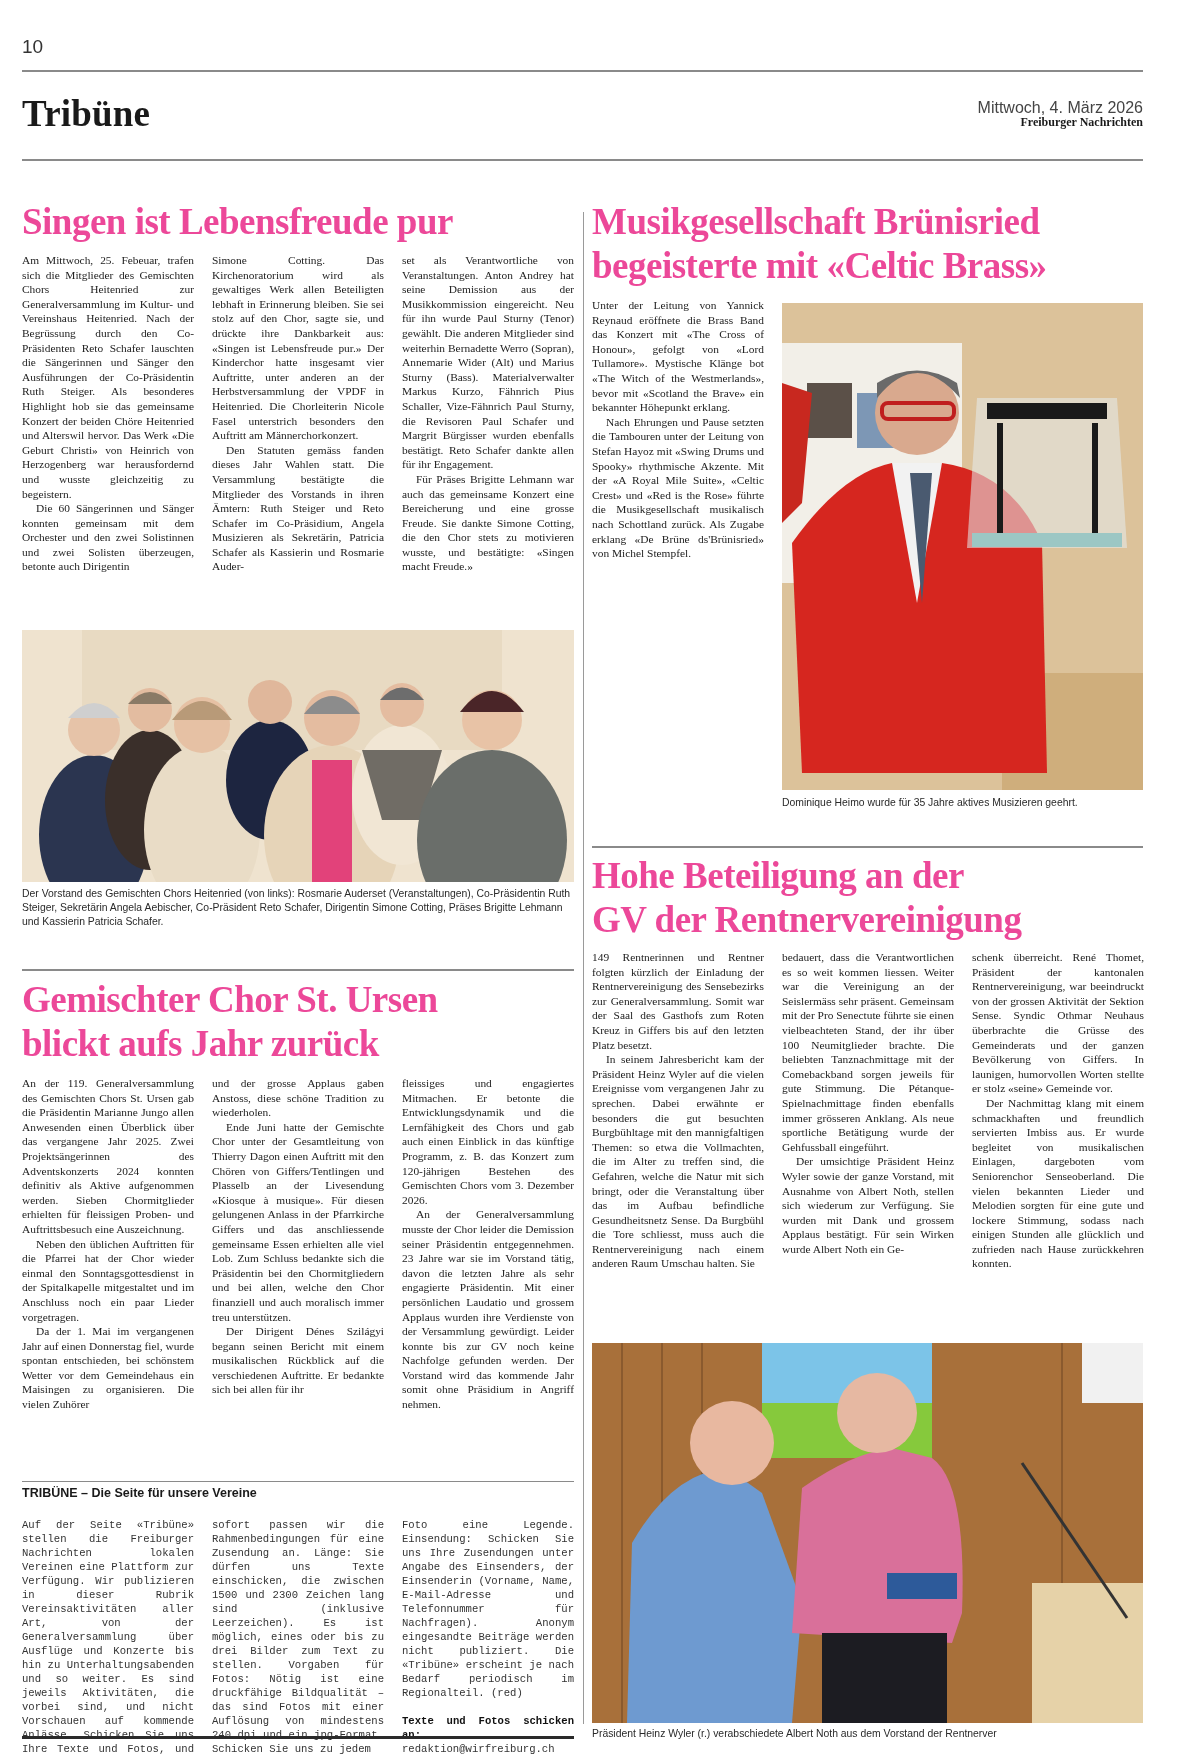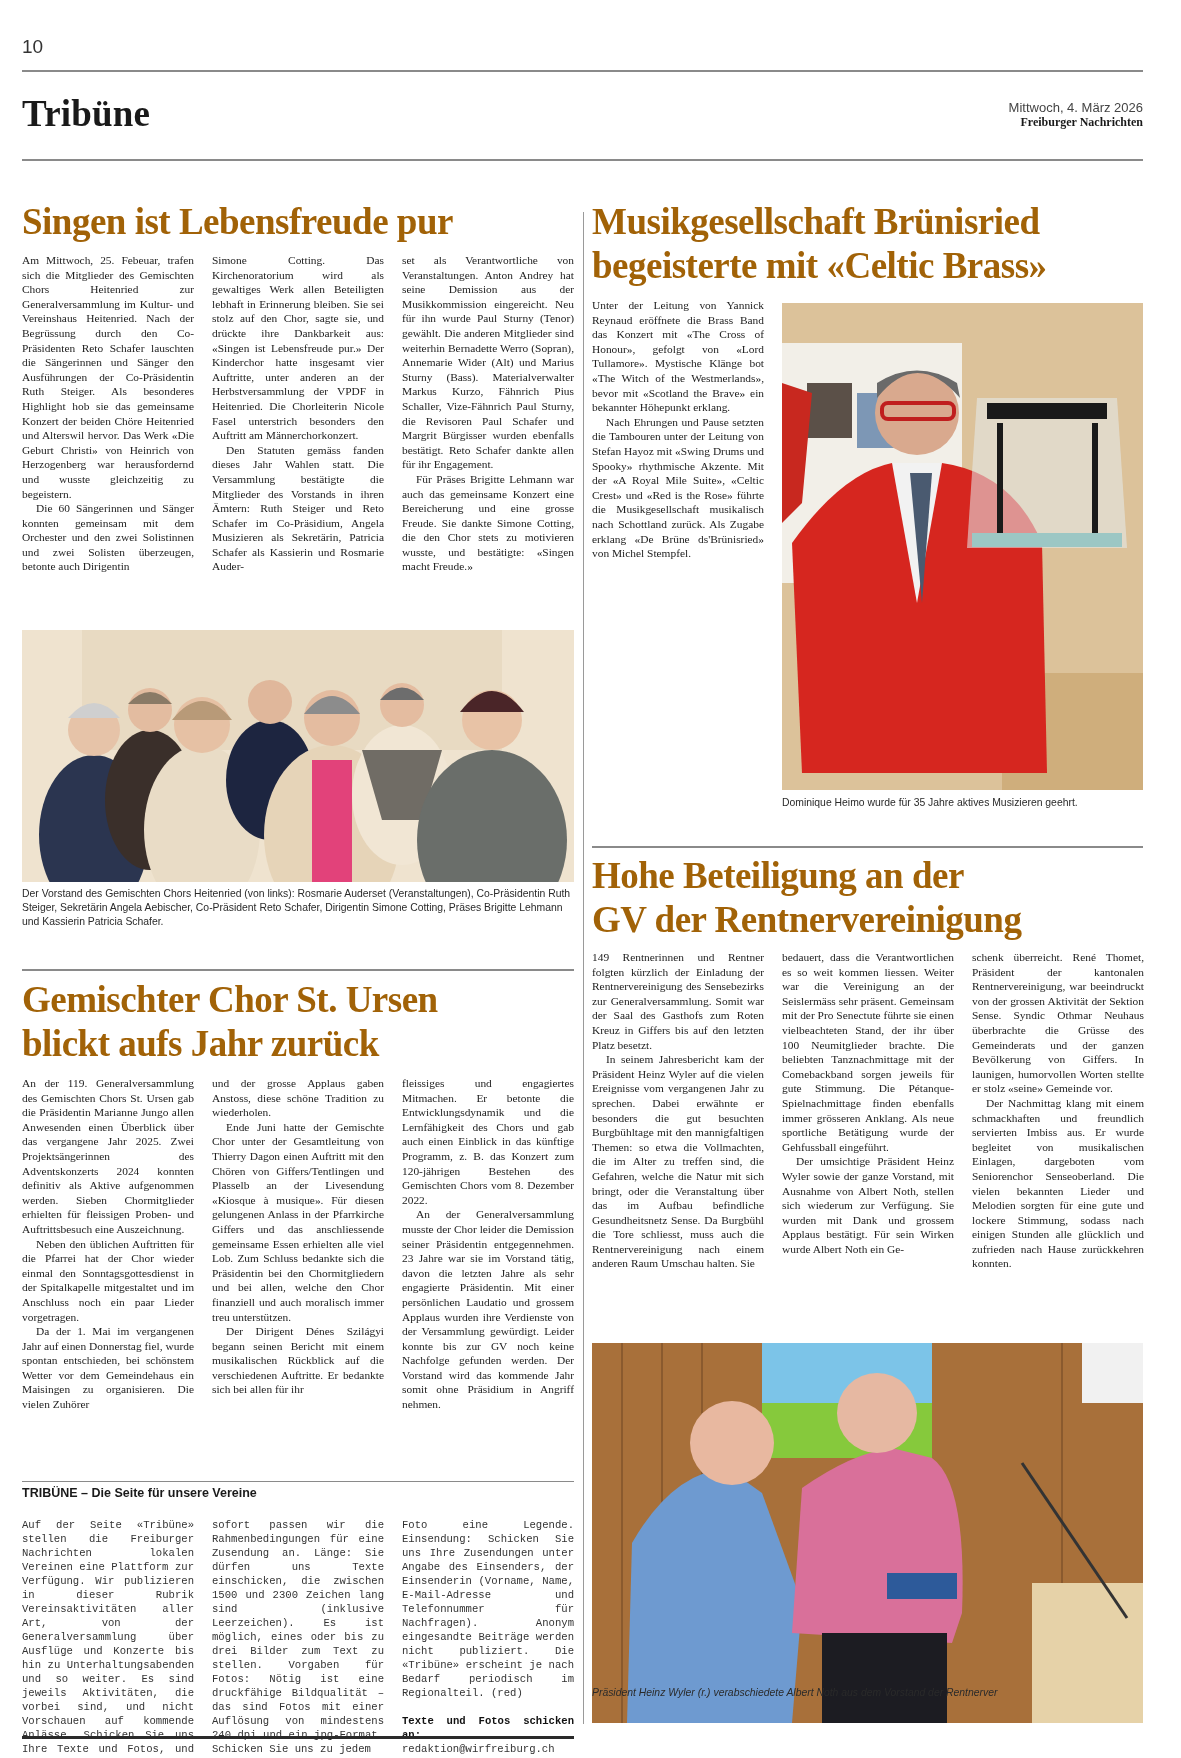--- a/index.html
+++ b/index.html
@@ -8,24 +8,24 @@
     width: 1181px; height: 1758px; position: relative; overflow: hidden;
     font-family: "Liberation Serif", "DejaVu Serif", serif; color: #1a1a1a;
   }
   .abs { position: absolute; text-align: right; }
   .pageno { left: 22px; top: 36px; font-family: "Liberation Sans", sans-serif; font-size: 19px; color: #333; }
   .rule { position: absolute; height: 2px; background: #8a8a8a; }
   .rule.thick { height: 3px; background: #2a2a2a; }
   .vrule { position: absolute; width: 1px; background: #9a9a9a; }
   .section-title { left: 22px; top: 92px; font-size: 37px; font-weight: bold; letter-spacing: 0.2px; }
   .dateline { right: 38px; top: 100px; text-align: right; font-family: "Liberation Sans", sans-serif; line-height: 15px; }
-  .dateline .d { font-size: 13px; color: #444; }
+  .dateline .d { font-size: 16px; color: #444; }
   .dateline .p { font-size: 12px; font-weight: bold; font-family: "Liberation Serif", serif; text-align: right; }
 
-  h2.headline { position: absolute; font-weight: bold; font-size: 37px; line-height: 44px; letter-spacing: -0.5px; color: #a16207; }
+  h2.headline { position: absolute; font-weight: bold; font-size: 37px; line-height: 44px; letter-spacing: -0.5px; color: #ec4899; }
   .col { position: absolute; font-size: 11.4px; line-height: 14.6px; text-align: justify; hyphens: auto; color: #222; }
   .col p { text-indent: 0; }
   .col p + p { text-indent: 14px; }
   .caption { position: absolute; font-family: "Liberation Sans", sans-serif; font-size: 10.4px; line-height: 14px; color: #2a2a2a; }
 
   .photo { position: absolute; overflow: hidden; }
   .info-col { position: absolute; font-family: Liberation Mono, monospace; font-size: 10.6px; line-height: 14px; color: #333; text-align: justify; }
   .info-title { left: 22px; top: 1486px; font-family: "Liberation Sans", sans-serif; font-weight: bold; font-size: 12.5px; }
   .info-col .b { font-weight: bold; color: #111; }
   .info-col p + p { margin-top: 14px; }
@@ -114,21 +114,21 @@
     <p>An der 119. Generalversammlung des Gemischten Chors St. Ursen gab die Präsidentin Marianne Jungo allen Anwesenden einen Überblick über das vergangene Jahr 2025. Zwei Projektsängerinnen des Adventskonzerts 2024 konnten definitiv als Aktive aufgenommen werden. Sieben Chormitglieder erhielten für fleissigen Proben- und Auftrittsbesuch eine Auszeichnung.</p>
     <p>Neben den üblichen Auftritten für die Pfarrei hat der Chor wieder einmal den Sonntagsgottesdienst in der Spitalkapelle mitgestaltet und im Anschluss noch ein paar Lieder vorgetragen.</p>
     <p>Da der 1. Mai im vergangenen Jahr auf einen Donnerstag fiel, wurde spontan entschieden, bei schönstem Wetter vor dem Gemeindehaus ein Maisingen zu organisieren. Die vielen Zuhörer</p>
   </div>
   <div class="col" style="left:212px; top:1076px; width:172px;">
     <p>und der grosse Applaus gaben Anstoss, diese schöne Tradition zu wiederholen.</p>
     <p>Ende Juni hatte der Gemischte Chor unter der Gesamtleitung von Thierry Dagon einen Auftritt mit den Chören von Giffers/Tentlingen und Plasselb an der Livesendung «Kiosque à musique». Für diesen gelungenen Anlass in der Pfarrkirche Giffers und das anschliessende gemeinsame Essen erhielten alle viel Lob. Zum Schluss bedankte sich die Präsidentin bei den Chormitgliedern und bei allen, welche den Chor finanziell und auch moralisch immer treu unterstützen.</p>
     <p>Der Dirigent Dénes Szilágyi begann seinen Bericht mit einem musikalischen Rückblick auf die verschiedenen Auftritte. Er bedankte sich bei allen für ihr</p>
   </div>
   <div class="col" style="left:402px; top:1076px; width:172px;">
-    <p>fleissiges und engagiertes Mitmachen. Er betonte die Entwicklungsdynamik und die Lernfähigkeit des Chors und gab auch einen Einblick in das künftige Programm, z. B. das Konzert zum 120-jährigen Bestehen des Gemischten Chors vom 8. Dezember 2022.</p>
+    <p>fleissiges und engagiertes Mitmachen. Er betonte die Entwicklungsdynamik und die Lernfähigkeit des Chors und gab auch einen Einblick in das künftige Programm, z. B. das Konzert zum 120-jährigen Bestehen des Gemischten Chors vom 3. Dezember 2026.</p>
     <p>An der Generalversammlung musste der Chor leider die Demission seiner Präsidentin entgegennehmen. 23 Jahre war sie im Vorstand tätig, davon die letzten Jahre als sehr engagierte Präsidentin. Mit einer persönlichen Laudatio und grossem Applaus wurden ihre Verdienste von der Versammlung gewürdigt. Leider konnte bis zur GV noch keine Nachfolge gefunden werden. Der Vorstand wird das kommende Jahr somit ohne Präsidium in Angriff nehmen.</p>
   </div>
 </section>
 
 <div class="rule" style="left:22px; top:1481px; width:552px; height:1px;"></div>
 <div class="abs info-title">TRIBÜNE – Die Seite für unsere Vereine</div>
 <section>
   <div class="info-col" style="left:22px; top:1518px; width:172px;">
     <p>Auf der Seite «Tribüne» stellen die Freiburger Nachrichten lokalen Vereinen eine Plattform zur Verfügung. Wir publizieren in dieser Rubrik Vereinsaktivitäten aller Art, von der Generalversammlung über Ausflüge und Konzerte bis hin zu Unterhaltungsabenden und so weiter. Es sind jeweils Aktivitäten, die vorbei sind, und nicht Vorschauen auf kommende Anlässe. Schicken Sie uns Ihre Texte und Fotos, und wir publizieren sie. Ab</p>
   </div>
@@ -220,14 +220,14 @@
         <circle cx="140" cy="100" r="42" fill="#e8b8a0"></circle>
       </g>
       <g>
         <path d="M200 290 L210 145 Q260 110 300 105 L340 115 Q375 140 370 270 L360 300Z" fill="#d9709a"></path>
         <rect x="230" y="290" width="125" height="90" fill="#1c1c22"></rect>
         <circle cx="285" cy="70" r="40" fill="#e6b8a2"></circle>
         <rect x="295" y="230" width="70" height="26" fill="#2d5a9a"></rect>
       </g>
     </svg>
   </div>
-  <div class="caption" style="left:592px; top:1686px; width:551px; white-space:nowrap; overflow:hidden;font-style:italic;">Präsident Heinz Wyler (r.) verabschiedete Albert Noth aus dem Vorstand der Rentnerver</div>
+  <div class="caption" style="left:592px; top:1727px; width:551px; white-space:nowrap; overflow:hidden;">Präsident Heinz Wyler (r.) verabschiedete Albert Noth aus dem Vorstand der Rentnerver</div>
 </section>
 
 </body></html>

